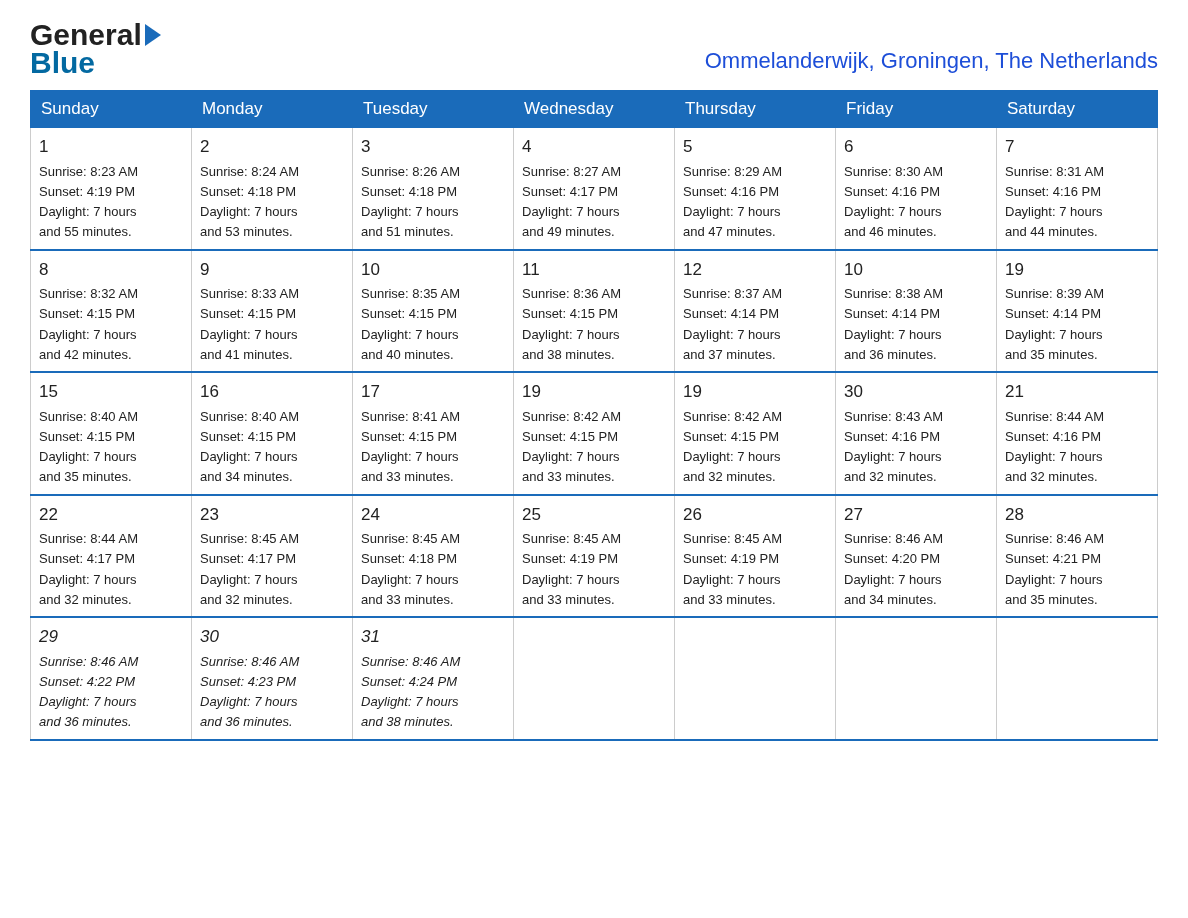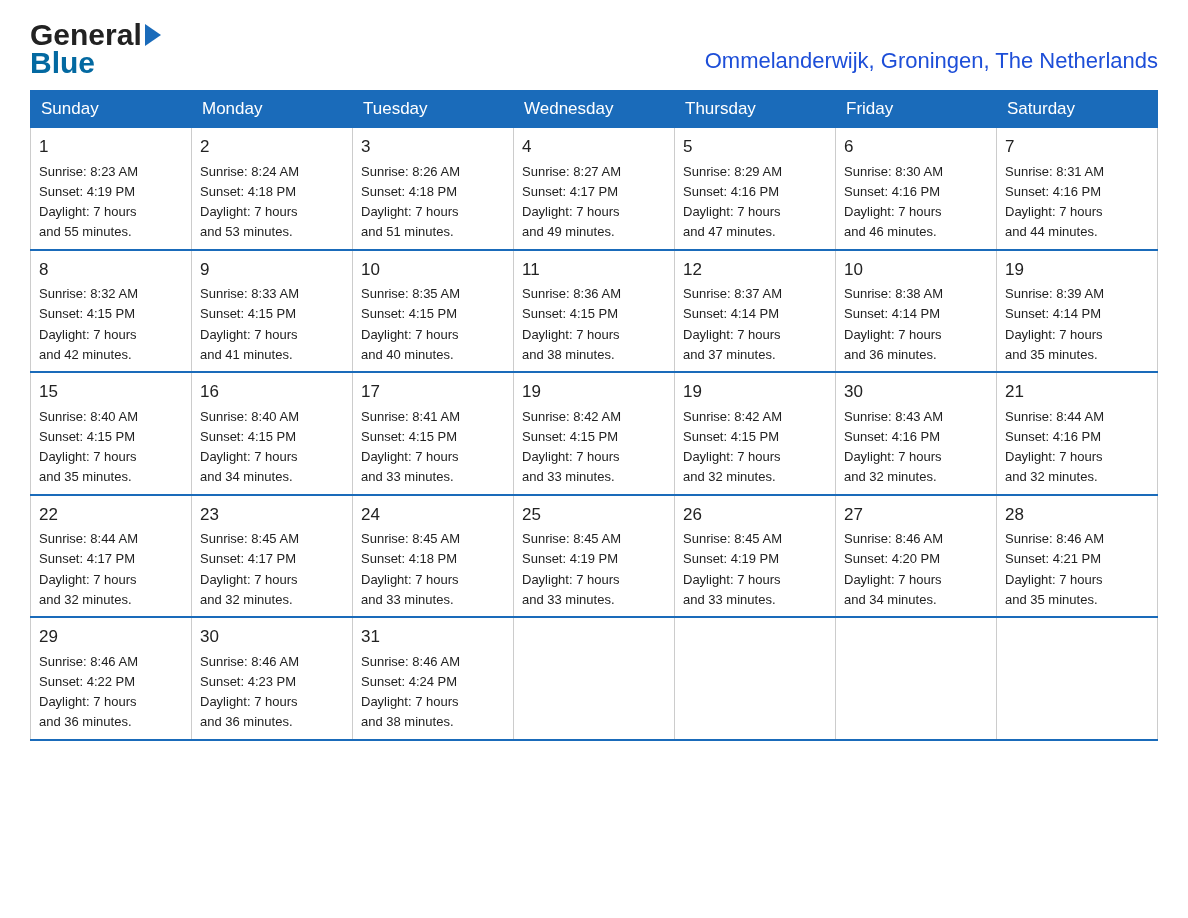--- a/index.html
+++ b/index.html
@@ -51,20 +51,21 @@
       border-bottom: 2px solid #1a6bba;
       padding: 6px 8px;
       width: 14.28%;
       font-size: 13.5px;
       line-height: 1.5;
       color: #222;
       background: #fff;
     }
     .calendar-table tr:last-child td {
       border-bottom: 2px solid #1a6bba;
+      font-style: italic;
     }
     .day-number {
       font-size: 17px;
       font-weight: normal;
       display: block;
       margin-bottom: 2px;
     }
     .day-info {
       font-size: 13px;
       color: #222;

